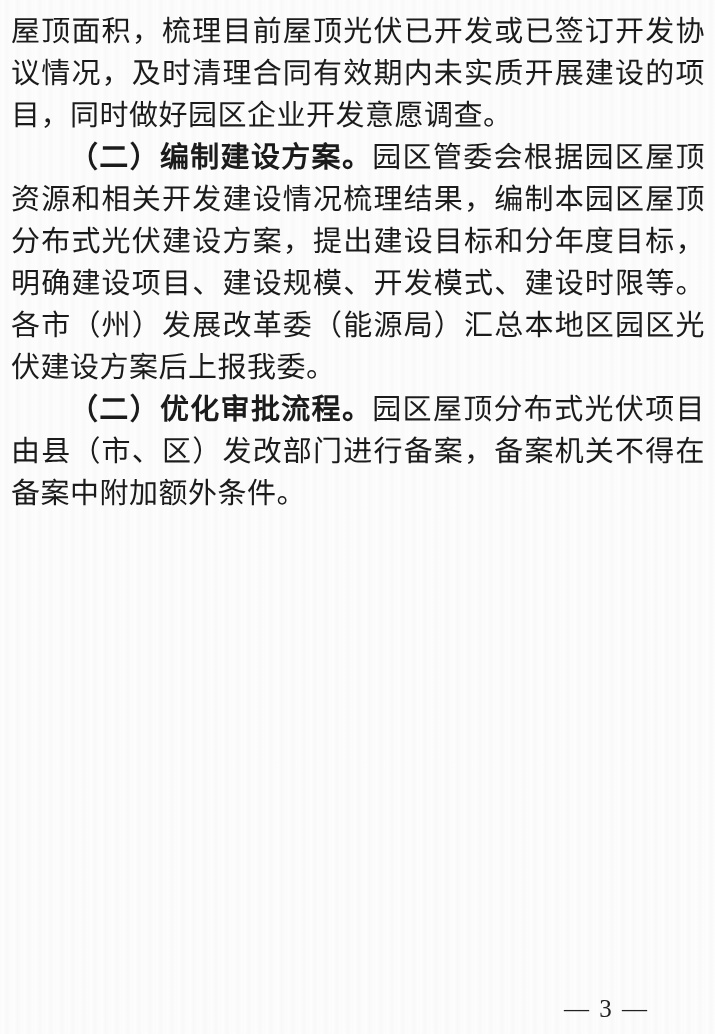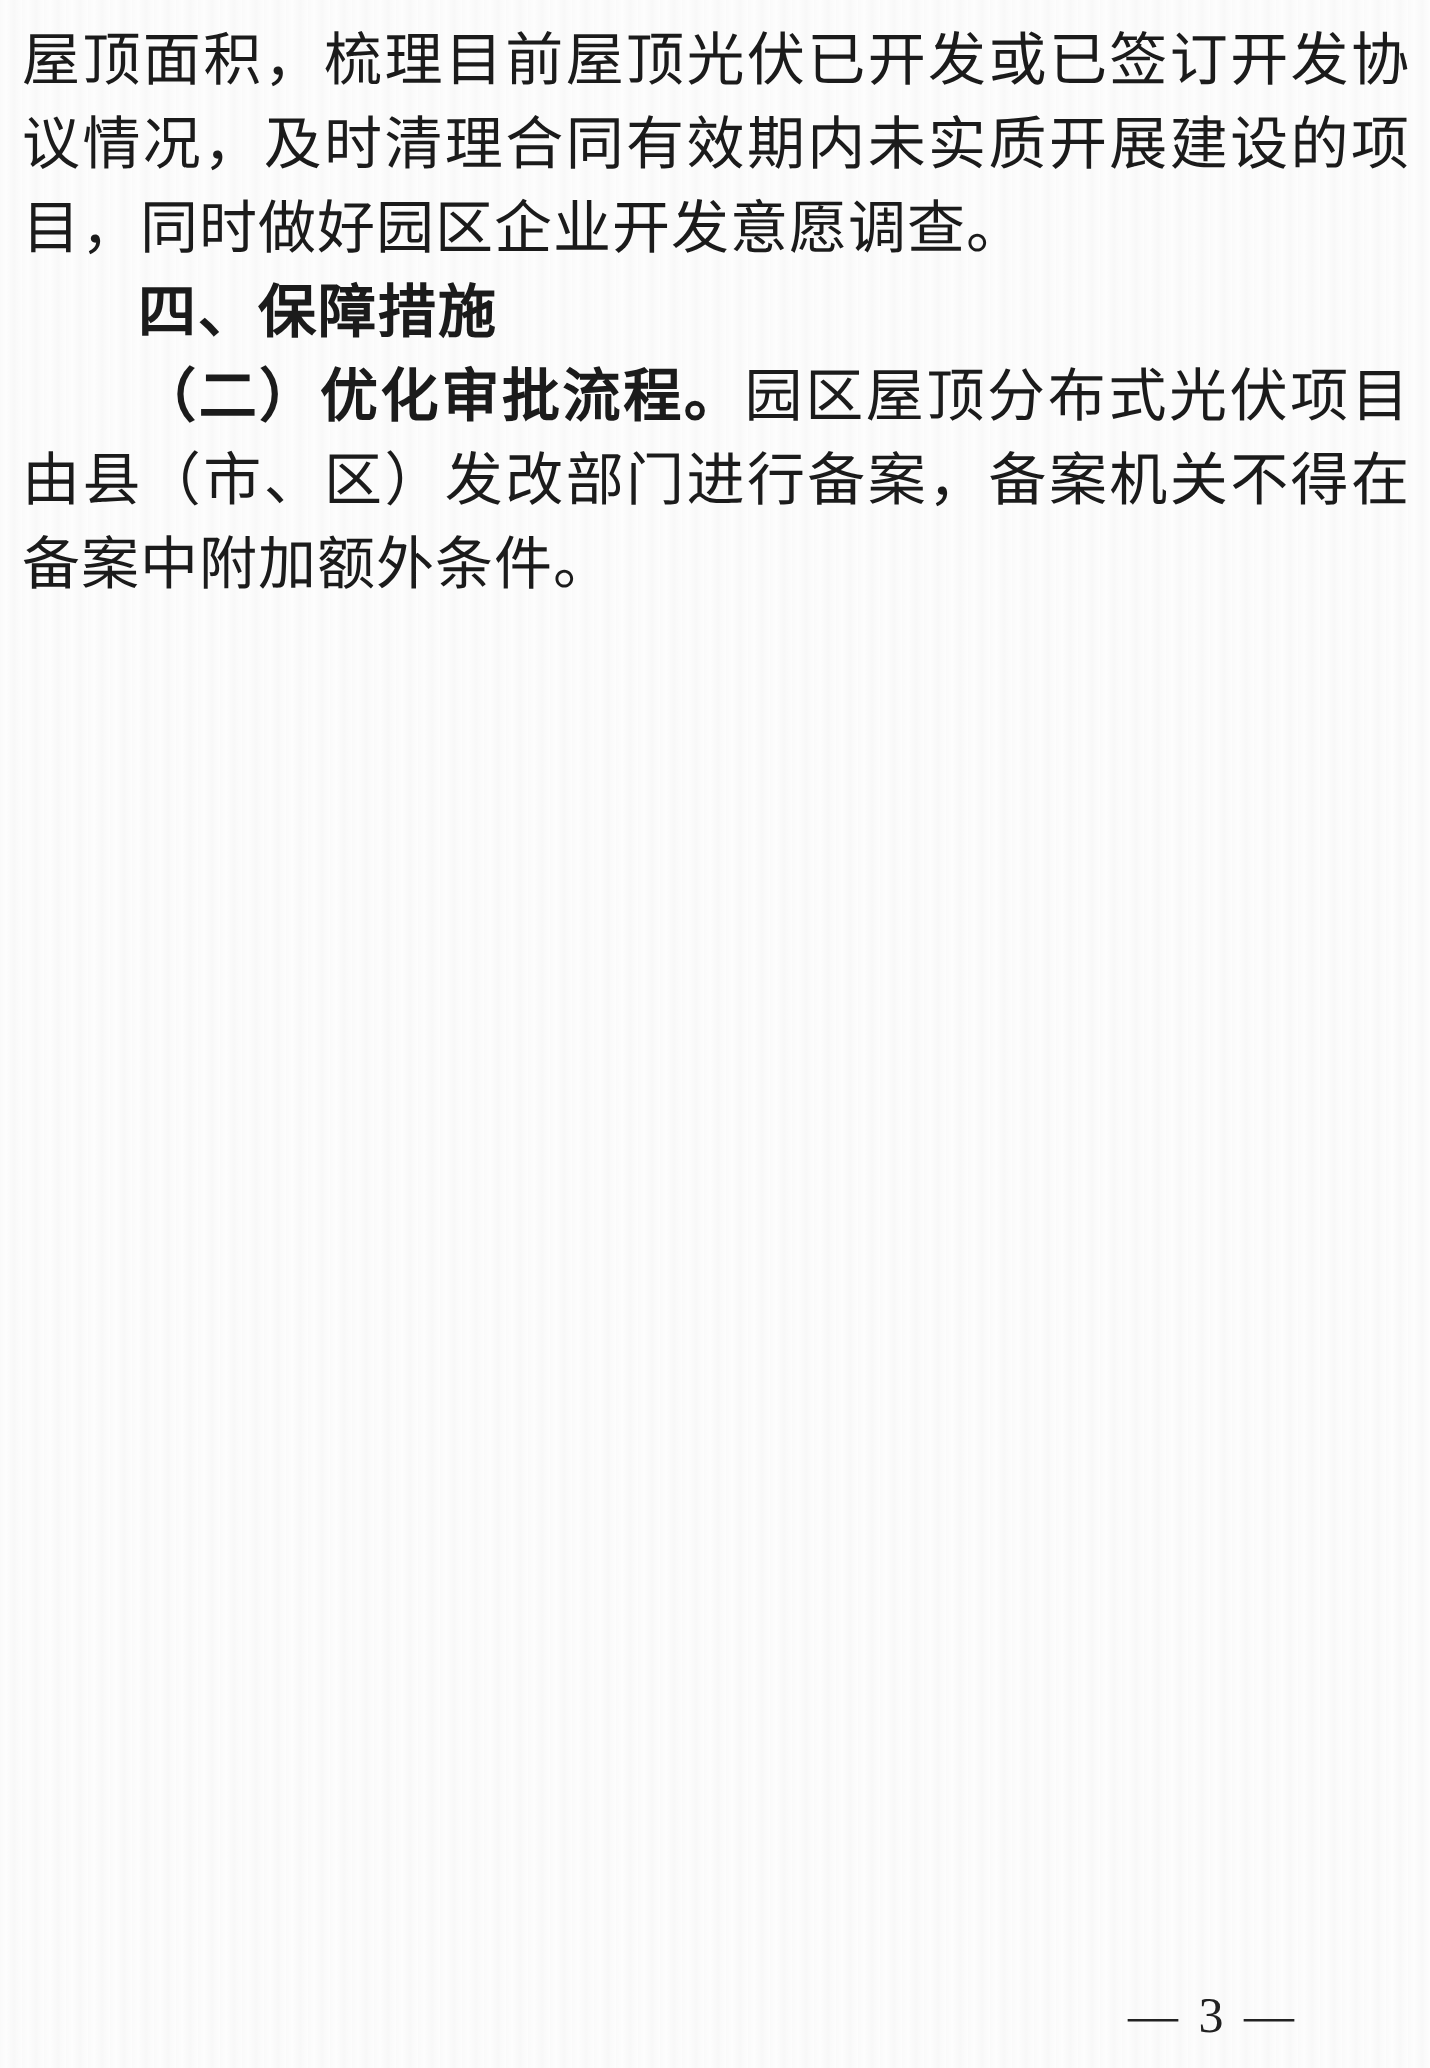--- a/index.html
+++ b/index.html
@@ -66,23 +66,23 @@
   }
 </style>
 </head>
 <body>
 
 <div class="page">
   <div class="text-block">
 
     <p class="doc-para"><span>屋顶面积，梳理目前屋顶光伏已开发或已签订开发协议情况，及时清理合同有效期内未实质开展建设的项目，同时做好园区企业开发意愿调查。</span></p>
 
+    <p class="doc-para indented"><span class="lead">（二）编制建设方案。</span><span>园区管委会根据园区屋顶资源和相关开发建设情况梳理结果，编制本园区屋顶分布式光伏建设方案，提出建设目标和分年度目标，明确建设项目、建设规模、开发模式、建设时限等。各市（州）发展改革委（能源局）汇总本地区园区光伏建设方案后上报我委。</span></p>
 
 
-    <h2 class="section-heading">四、保障措施</h2>
 
 
     <p class="doc-para indented"><span class="lead">（二）优化审批流程。</span><span>园区屋顶分布式光伏项目由县（市、区）发改部门进行备案，备案机关不得在备案中附加额外条件。</span></p>
 
   </div>
 
   <div class="page-number">— 3 —</div>
 </div>
 
 </body></html>

